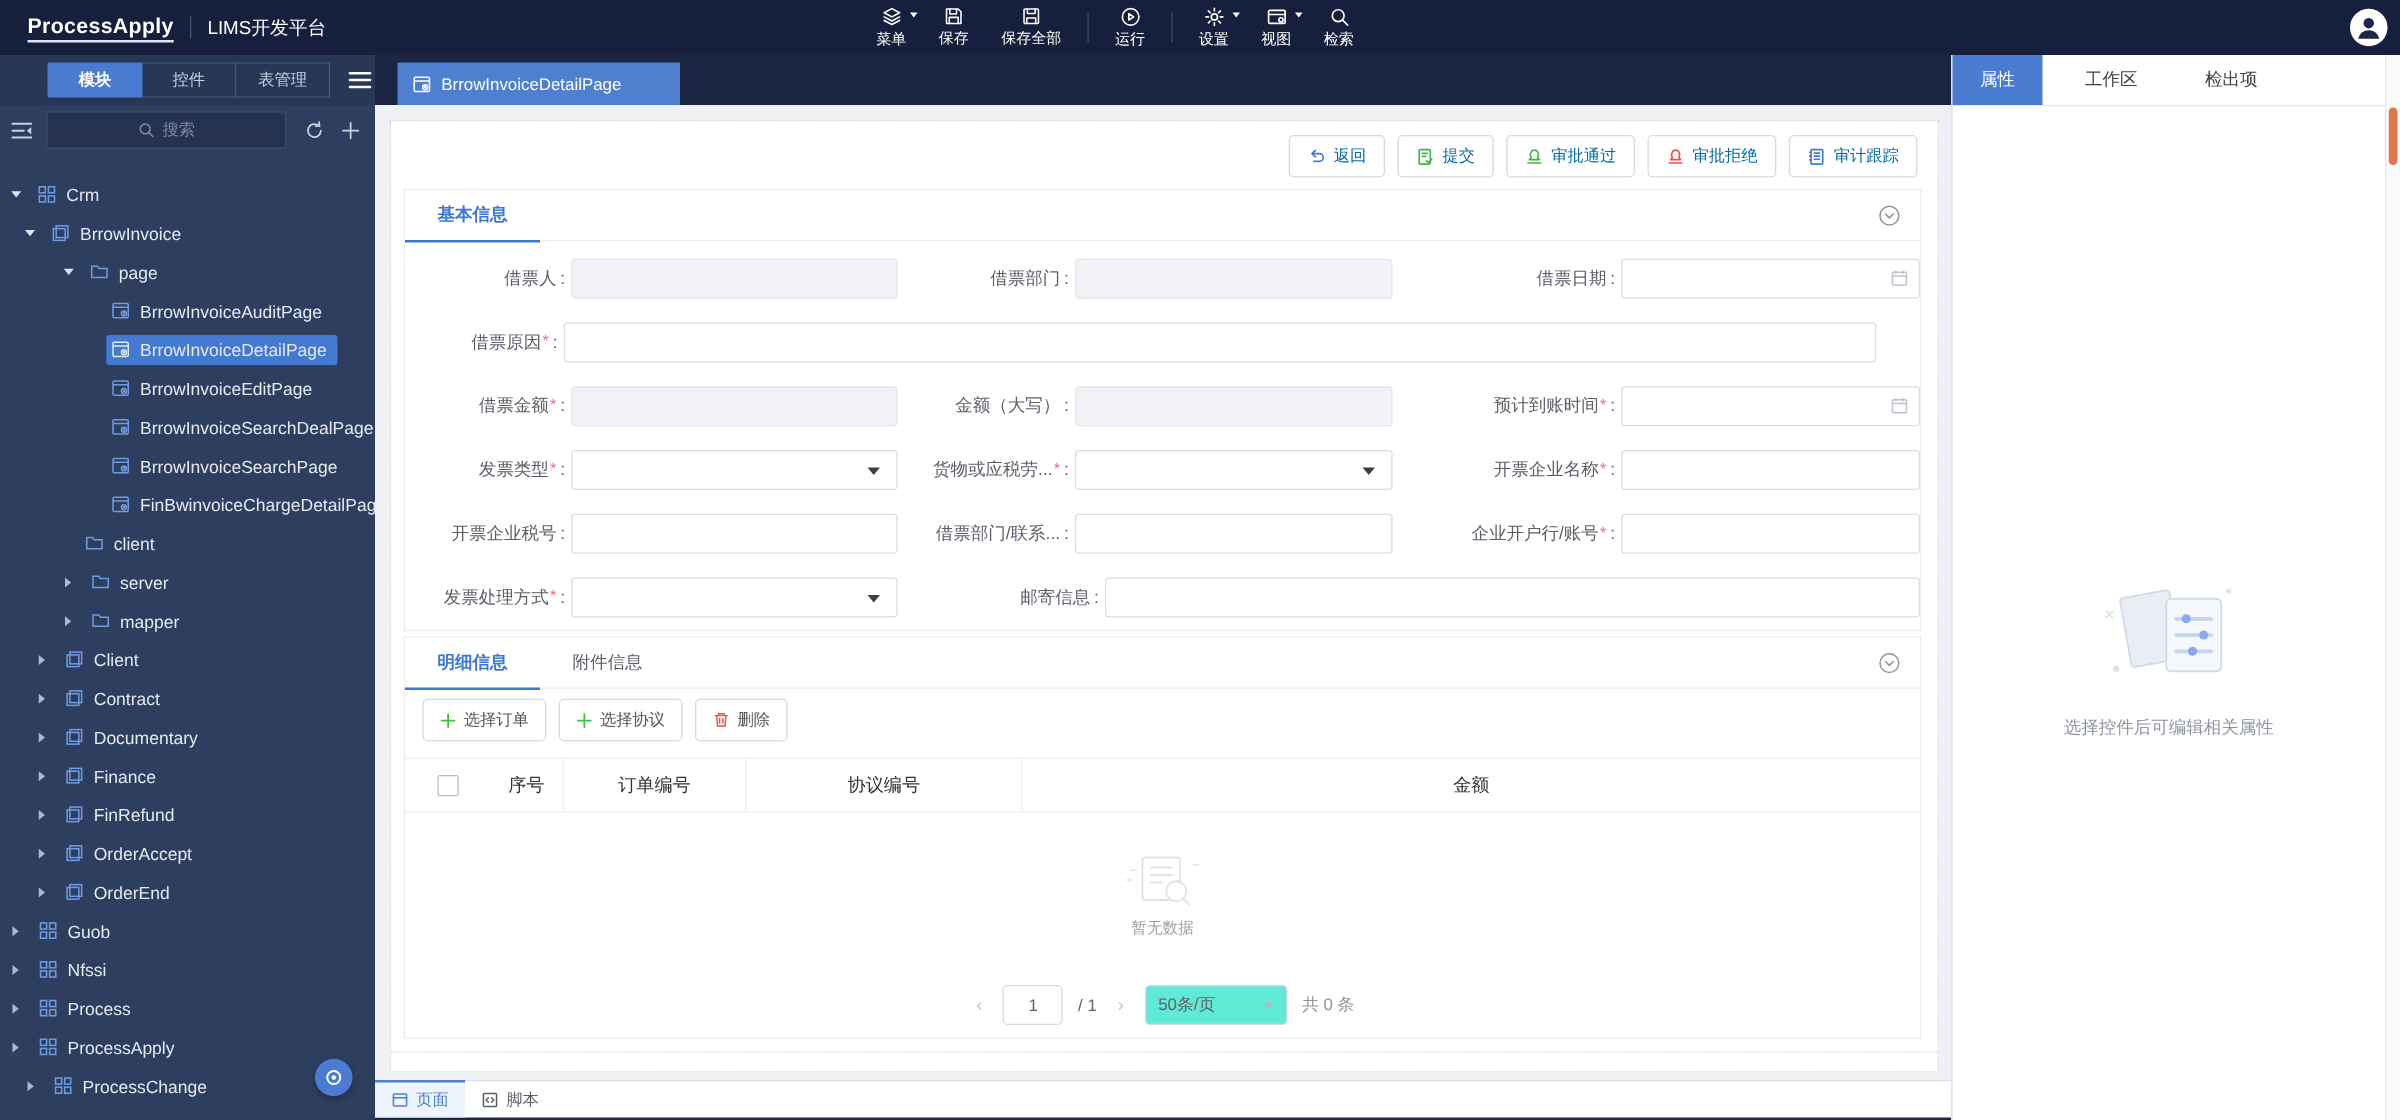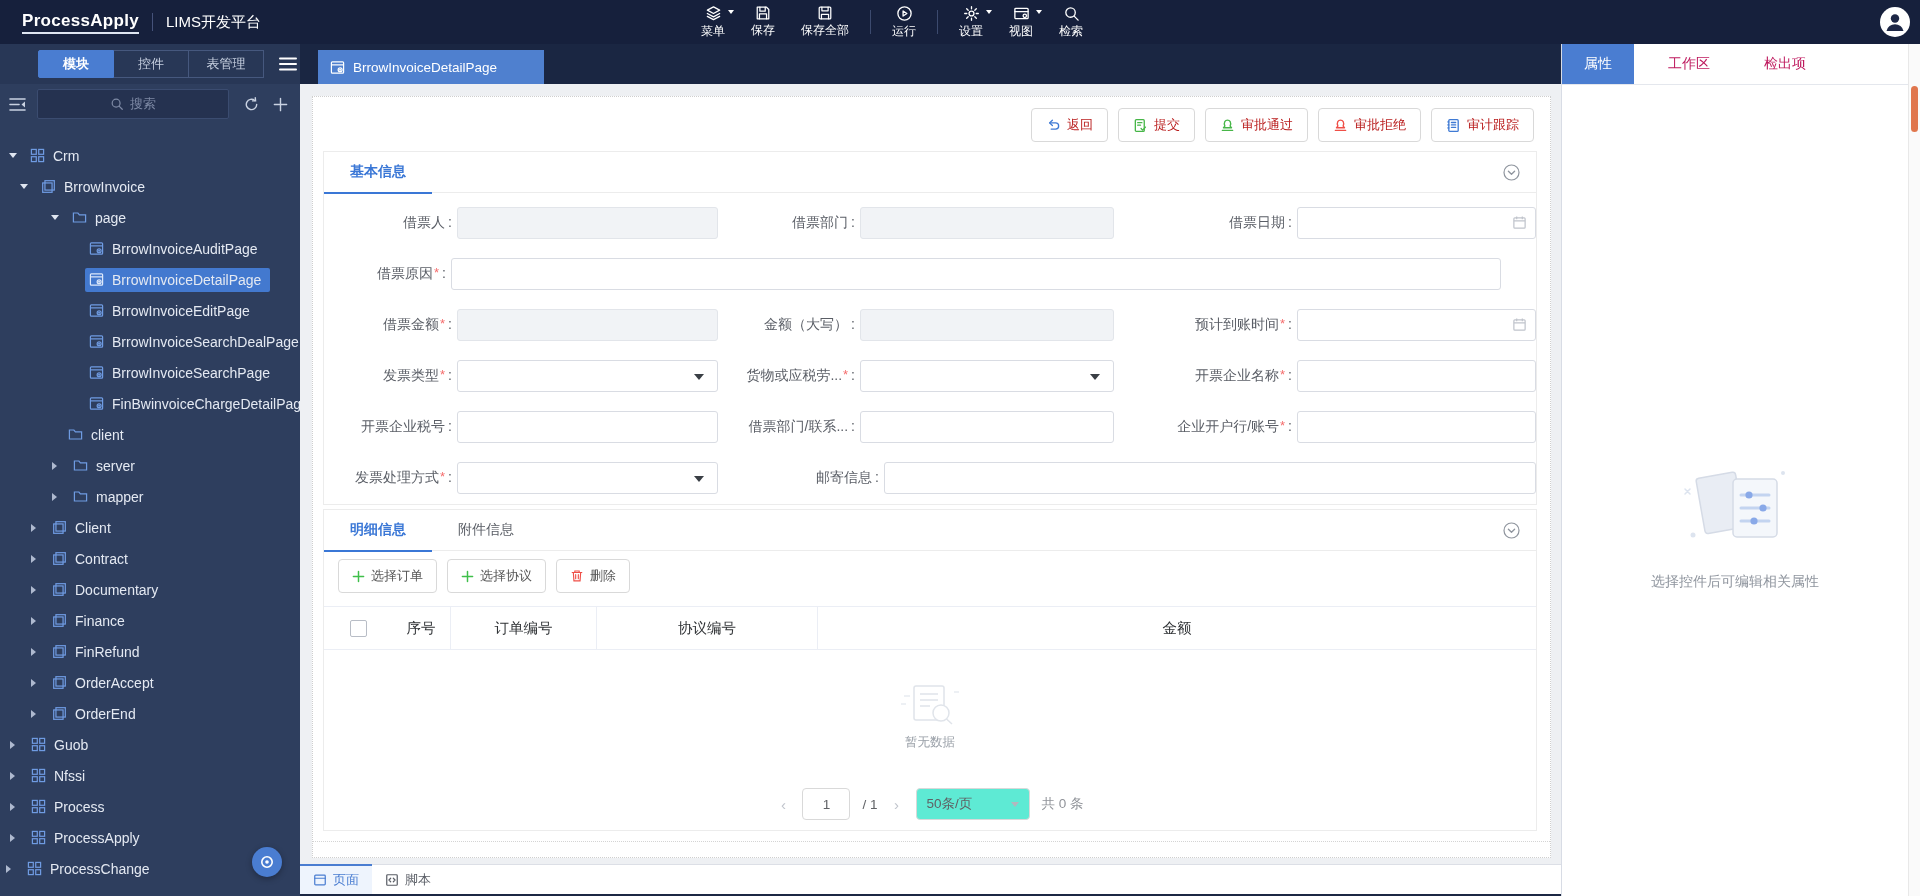--- a/index.html
+++ b/index.html
@@ -48,21 +48,21 @@
   
   .workarea{position:absolute;left:300px;top:44px;width:1261px;height:852px;}
   .editor-tabbar{position:absolute;left:0;top:0;width:100%;height:40px;background:#1a2642;}
   .editor-tab{position:absolute;left:18px;top:6px;height:34px;width:202px;background:#4f80cf;color:#fff;
               display:flex;align-items:center;gap:8px;padding:0 12px;font-size:13.5px;cursor:pointer;}
   .canvas{position:absolute;left:0;top:40px;width:100%;height:778px;background:#eef0f3;}
   .surface{position:absolute;left:12px;top:12px;width:1237px;height:760px;background:#fff;border:1px dotted #cfcfcf;}
   .dotline{position:absolute;left:0;top:744px;width:100%;border-top:1px dotted #d4d4d4;}
   
   .actions{position:absolute;right:16px;top:11px;display:flex;gap:10px;}
-  .abtn{height:32px;display:flex;align-items:center;gap:6px;padding:0 14px;background:#fff;border:1px solid #d9d9d9;border-radius:4px;font-size:13px;color:#b91c1c;cursor:pointer;}
+  .abtn{height:32px;display:flex;align-items:center;gap:6px;padding:0 14px;background:#fff;border:1px solid #d9d9d9;border-radius:4px;font-size:13px;color:#0369a1;cursor:pointer;}
   .aicon{fill:none;stroke-width:1.4;stroke-linecap:round;stroke-linejoin:round;}
   
   .panel{position:absolute;left:10px;width:1212px;background:#fff;border:1px solid #ececec;}
   .panel-basic{top:54px;height:352px;}
   .panel-detail{top:412px;height:320px;}
   .phead{height:40px;border-bottom:1px solid #ececec;display:flex;position:relative;}
   .ptab{height:40px;line-height:38px;padding:0 26px;font-size:14px;color:#5a5e66;cursor:pointer;}
   .ptab.active{color:#3a77d6;font-weight:bold;border-bottom:2px solid #3a77d6;}
   .chev-circle{position:absolute;right:16px;top:12px;cursor:pointer;}
   
@@ -99,21 +99,21 @@
   .pg-size .dn{width:0;height:0;border-left:4px solid transparent;border-right:4px solid transparent;border-top:5px solid #b3b7be;}
   .pg-total{color:#909399;}
   
   .bottombar{position:absolute;left:0;bottom:0;width:100%;height:32px;background:#fff;border-top:1px solid #dcdfe6;border-bottom:2px solid #1c2844;display:flex;align-items:stretch;box-sizing:border-box;}
   .btab{display:flex;align-items:center;gap:6px;padding:0 13px;font-size:13px;color:#5a5e66;cursor:pointer;}
   .btab.active{color:#4a7dd1;background:#eef4fd;border-top:2px solid #4a7dd1;margin-top:-1px;}
   .bicon{fill:none;stroke-width:1.4;stroke-linecap:round;stroke-linejoin:round;}
   
   .rightpanel{position:absolute;left:1561px;top:44px;width:347px;height:852px;background:#fff;border-left:1px solid #d8dce5;box-sizing:border-box;}
   .right-tabs{height:40px;display:flex;align-items:stretch;border-bottom:1px solid #e4e7ed;}
-  .rtab{display:flex;align-items:center;padding:0 20px;font-size:14px;color:#be185d;cursor:pointer;}
+  .rtab{display:flex;align-items:center;padding:0 20px;font-size:14px;color:#404040;cursor:pointer;}
   .rtab.active{background:#4a7dd1;color:#fff;padding:0 22px;}
   .rtab + .rtab{margin-left:14px;}
   .right-body{display:flex;flex-direction:column;align-items:center;padding-top:372px;}
   .hint{font-size:14px;color:#8f959e;margin-top:20px;}
   
   .vscroll{position:absolute;left:1908px;top:44px;width:12px;height:852px;background:#fafafa;border-left:1px solid #e8e8e8;box-sizing:border-box;}
   .vthumb{position:absolute;left:2px;top:42px;width:7px;height:46px;border-radius:4px;background:#e0764d;}
 </style>
 </head>
 <body>
@@ -473,21 +473,21 @@
         <span class="hl">
           <svg class="ti" width="15" height="15" viewBox="0 0 16 16">
             <rect x="1.5" y="1.5" width="5.2" height="5.2"></rect>
             <rect x="9.3" y="1.5" width="5.2" height="5.2"></rect>
             <rect x="1.5" y="9.3" width="5.2" height="5.2"></rect>
             <rect x="9.3" y="9.3" width="5.2" height="5.2"></rect>
           </svg>
           <span>ProcessApply</span>
         </span>
       </div>
-    <div class="trow" style="padding-left:4px">
+    <div class="trow" style="padding-left:20px">
         <span class="arr right"></span>
         <span class="hl">
           <svg class="ti" width="15" height="15" viewBox="0 0 16 16">
             <rect x="1.5" y="1.5" width="5.2" height="5.2"></rect>
             <rect x="9.3" y="1.5" width="5.2" height="5.2"></rect>
             <rect x="1.5" y="9.3" width="5.2" height="5.2"></rect>
             <rect x="9.3" y="9.3" width="5.2" height="5.2"></rect>
           </svg>
           <span>ProcessChange</span>
         </span>

